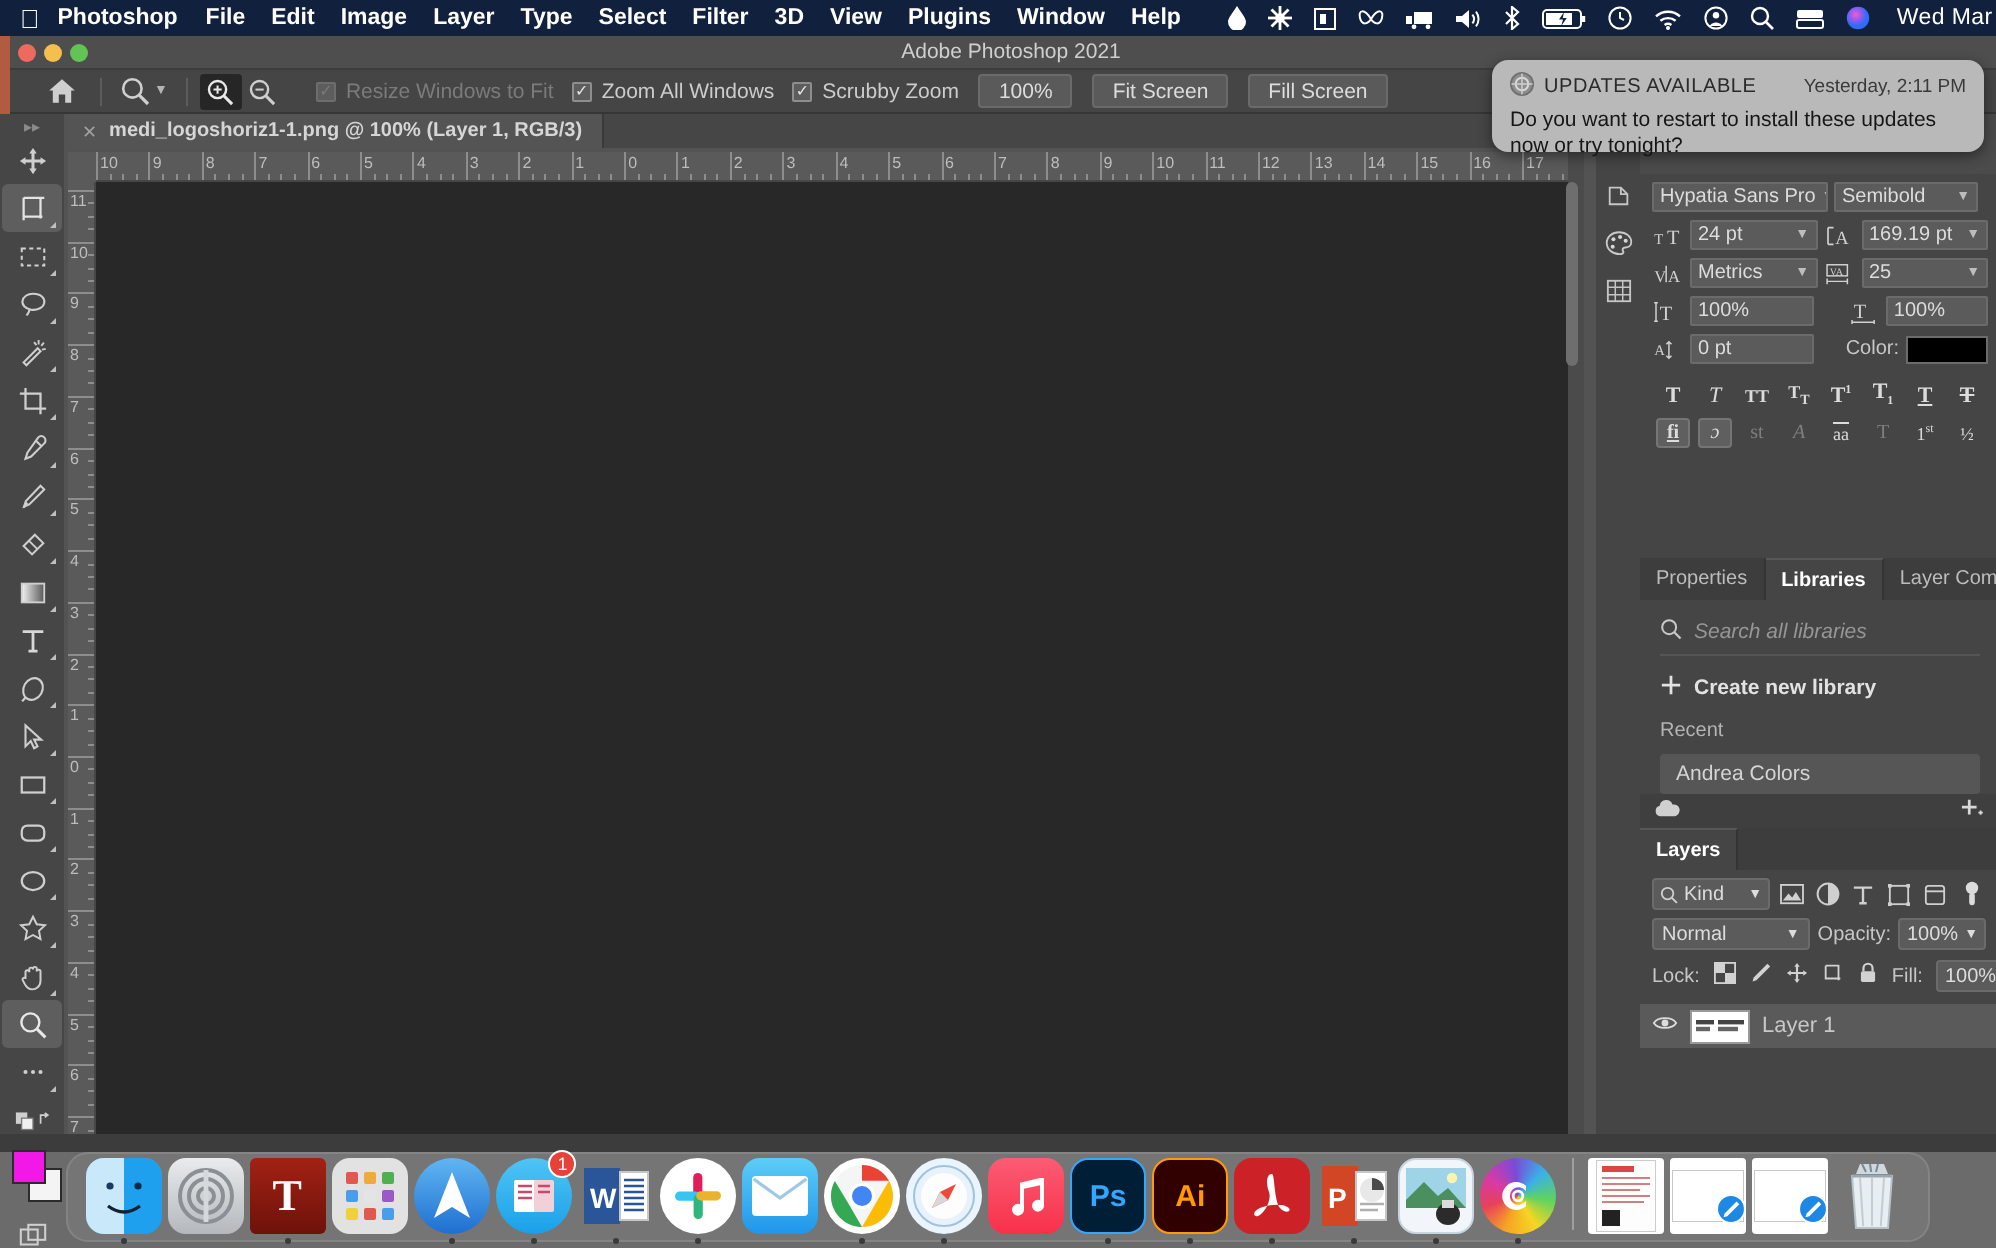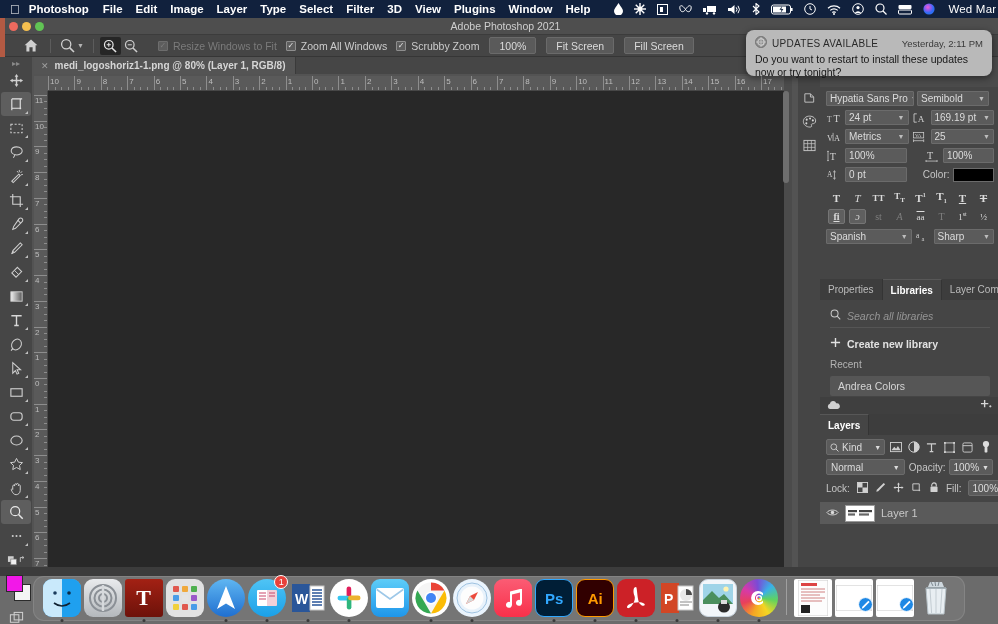--- a/index.html
+++ b/index.html
@@ -562,21 +562,21 @@
       <svg width="15" height="15" viewBox="0 0 16 16">
           <rect x="1.5" y="4" width="9" height="8" fill="none" stroke="#cfcfcf" stroke-width="1.1"></rect>
           <rect x="5.5" y="1.5" width="9" height="8" fill="none" stroke="#cfcfcf" stroke-width="1.1"></rect>
         </svg>
     </div>
   </div>
 
   <div class="tabstrip">
     <div class="doctab">
       <span class="x">✕</span>
-      <span class="nm">medi_logoshoriz1-1.png @ 80% (Layer 1, RGB/8)</span>
+      <span class="nm">medi_logoshoriz1-1.png @ 100% (Layer 1, RGB/3)</span>
     </div>
   </div>
 
   <div class="rulerH" id="rulerH">
       <div class="rtickH" style="left: 14px; height: 15px;"></div>
       <div class="rlblH" style="left: 16px;">10</div>
       <div class="rtickH" style="left: 20.6021px; height: 4px; top: 11px;"></div>
       <div class="rtickH" style="left: 27.2042px; height: 4px; top: 11px;"></div>
       <div class="rtickH" style="left: 33.8063px; height: 4px; top: 11px;"></div>
       <div class="rtickH" style="left: 40.4085px; height: 15px;"></div>
@@ -985,36 +985,20 @@
             <span style="font-family:'Liberation Serif',serif;font-size:10px;">T</span>
           </span>
         <span class="sbtn">
             <span style="font-family:'Liberation Serif',serif;font-size:9px;">1<sup style="font-size:6px;">st</sup></span>
           </span>
         <span class="sbtn">
             <span style="font-family:'Liberation Serif',serif;font-size:9px;">½</span>
           </span>
       </div>
 
-      <div class="crow" style="margin-top:3px;">
-        <div class="fld" style="width:88px;">
-          <span>Spanish</span>
-          <span class="caret">▼</span>
-        </div>
-        <span class="ficon">
-          <svg width="14" height="12" viewBox="0 0 15 13">
-              <text x="0" y="8" font-size="8" fill="#d2d2d2" font-family="serif">a</text>
-              <text x="6" y="11" font-size="7" fill="#d2d2d2" font-family="serif">a</text>
-            </svg>
-        </span>
-        <div class="fld" style="width:62px;">
-          <span>Sharp</span>
-          <span class="caret">▼</span>
-        </div>
-      </div>
     </div>
 
     <div class="libpanel">
       <div class="tabsrow">
         <div class="ptab">Properties</div>
         <div class="ptab act">Libraries</div>
         <div class="ptab">Layer Comps</div>
       </div>
       <div class="searchrow">
         <span>

